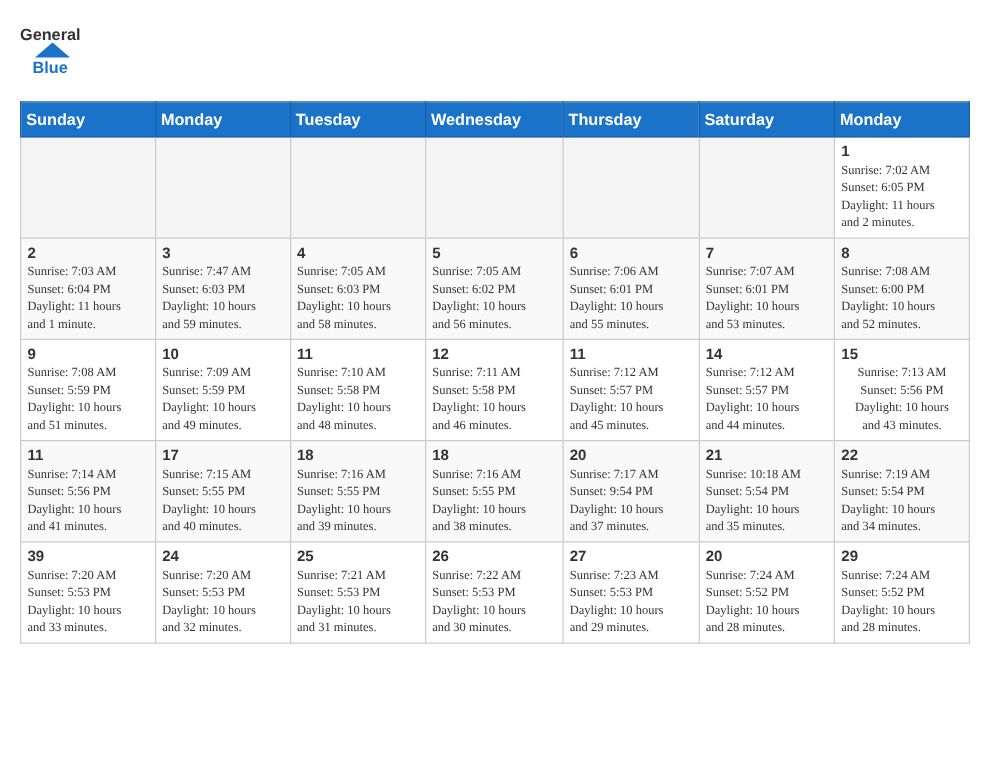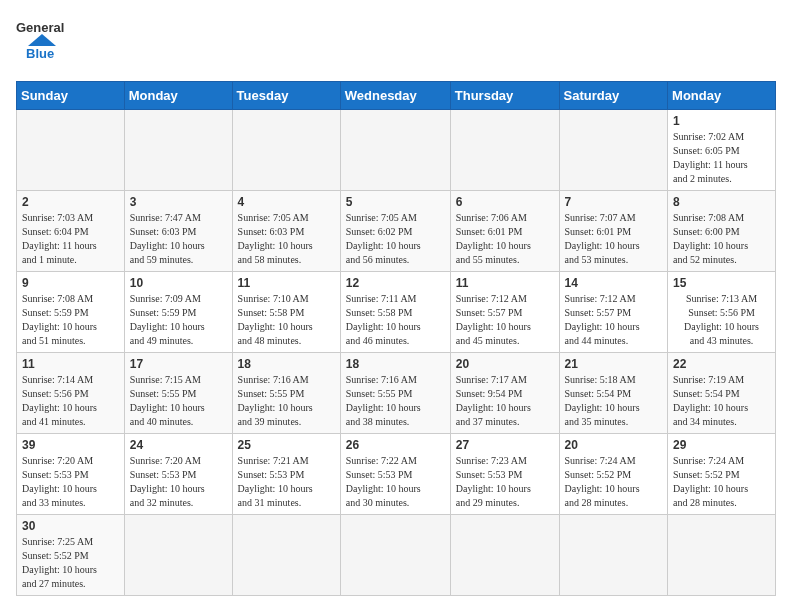--- a/index.html
+++ b/index.html
@@ -254,21 +254,21 @@
         </td>
         <td>
           <span class="day-num">20</span>
           <div class="day-info" style="white-space: pre-line;">Sunrise: 7:17 AM
 Sunset: 9:54 PM
 Daylight: 10 hours
 and 37 minutes.</div>
         </td>
         <td>
           <span class="day-num">21</span>
-          <div class="day-info" style="white-space: pre-line;">Sunrise: 5:18 AM
+          <div class="day-info" style="white-space: pre-line;">Sunrise: 10:18 AM
 Sunset: 5:54 PM
 Daylight: 10 hours
 and 35 minutes.</div>
         </td>
         <td>
           <span class="day-num">22</span>
           <div class="day-info" style="white-space: pre-line;">Sunrise: 7:19 AM
 Sunset: 5:54 PM
 Daylight: 10 hours
 and 34 minutes.</div>
@@ -317,30 +317,15 @@
 Daylight: 10 hours
 and 28 minutes.</div>
         </td>
         <td>
           <span class="day-num">29</span>
           <div class="day-info" style="white-space: pre-line;">Sunrise: 7:24 AM
 Sunset: 5:52 PM
 Daylight: 10 hours
 and 28 minutes.</div>
         </td>
-      </tr>
-      <tr class="row-shade">
-        <td>
-          <span class="day-num">30</span>
-          <div class="day-info" style="white-space: pre-line;">Sunrise: 7:25 AM
-Sunset: 5:52 PM
-Daylight: 10 hours
-and 27 minutes.</div>
-        </td>
-        <td class="empty"></td>
-        <td class="empty"></td>
-        <td class="empty"></td>
-        <td class="empty"></td>
-        <td class="empty"></td>
-        <td class="empty"></td>
       </tr>
     </tbody>
 </table>
 
 </body></html>

